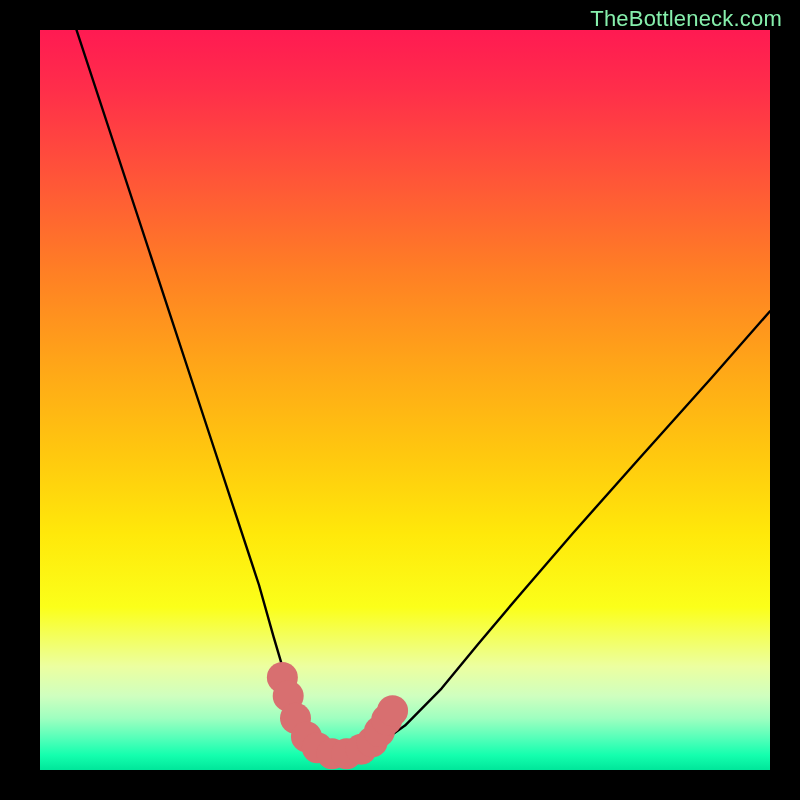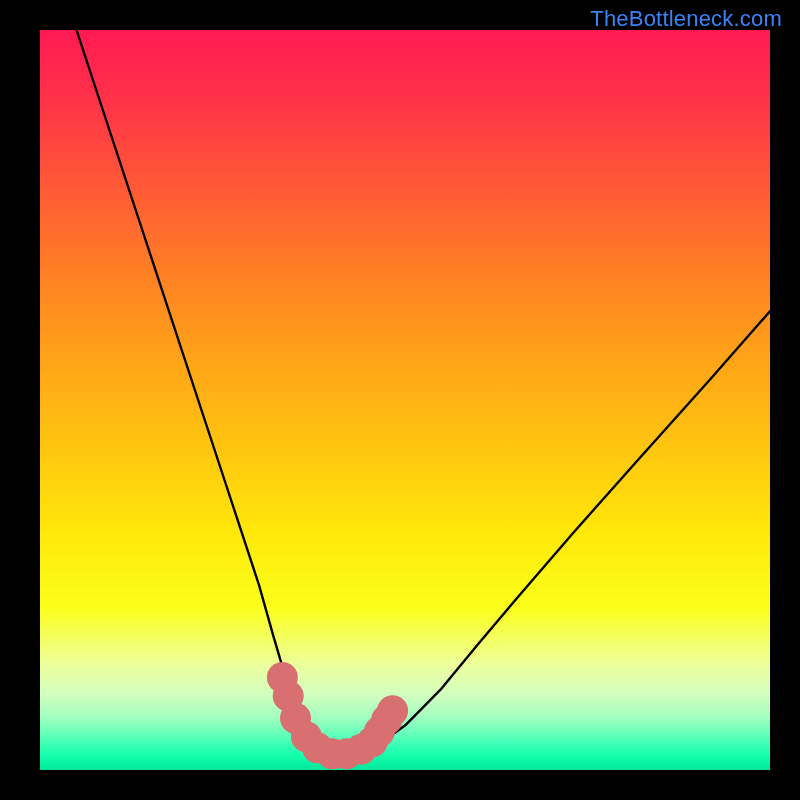--- a/index.html
+++ b/index.html
@@ -54,21 +54,21 @@
     position: absolute;
     left: 0;
     top: 0;
     width: 100%;
     height: 100%;
   }
   .watermark {
     position: absolute;
     top: 6px;
     right: 18px;
-    color: #3b82f6;
+    color: #86efac;
     font-size: 22px;
     letter-spacing: 0.2px;
     font-weight: 500;
   }
 </style>
 </head>
 <body>
 
 <div class="frame">
 

